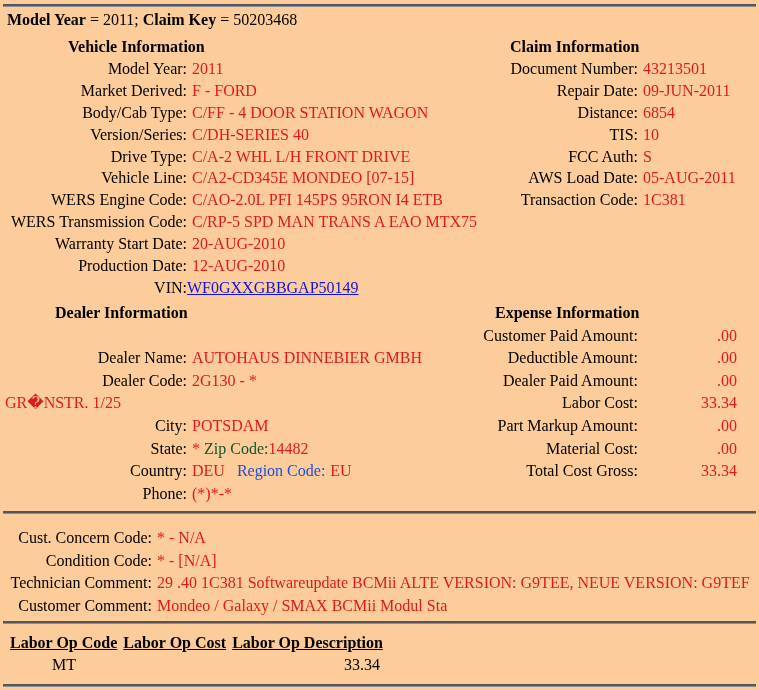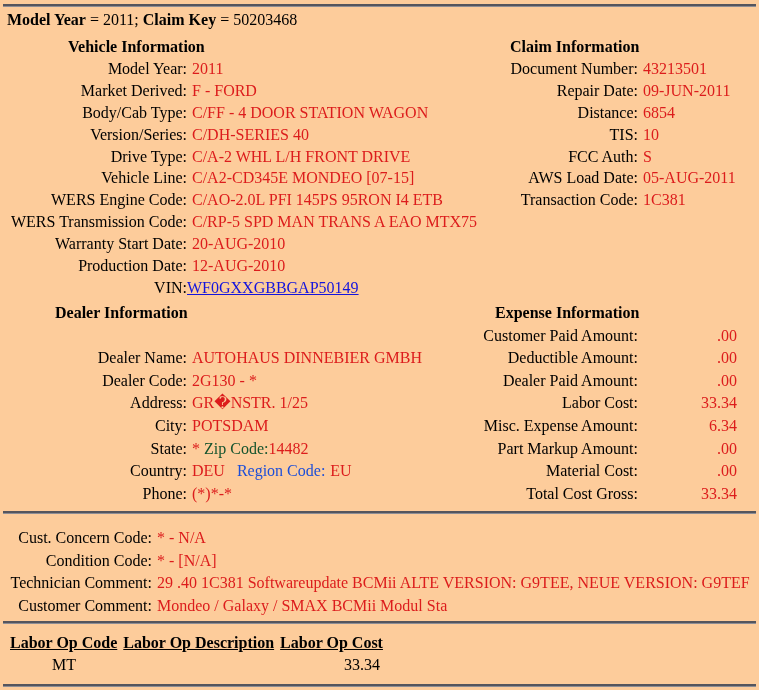--- a/index.html
+++ b/index.html
@@ -70,55 +70,54 @@
     <div class="row"><span class="lbl lw198">FCC Auth:</span><span class="v">S</span></div>
     <div class="row"><span class="lbl lw198">AWS Load Date:</span><span class="v">05-AUG-2011</span></div>
     <div class="row"><span class="lbl lw198">Transaction Code:</span><span class="v">1C381</span></div>
   </div>
 
   <div class="block mid-block" style="left:0;top:302px;width:440px">
     <div class="row heading" style="padding-left:55px">Dealer Information</div>
     <div class="row">&nbsp;</div>
     <div class="row"><span class="lbl lw187">Dealer Name:</span><span class="v">AUTOHAUS DINNEBIER GMBH</span></div>
     <div class="row"><span class="lbl lw187">Dealer Code:</span><span class="v">2G130 - *</span></div>
-    <div class="row"><span class="lbl lw187">Address:</span><span class="v">GR�NSTR. 1/25</span></div>
+    <div class="row"><span class="v">GR�NSTR. 1/25</span></div>
     <div class="row"><span class="lbl lw187">City:</span><span class="v">POTSDAM</span></div>
     <div class="row"><span class="lbl lw187">State:</span><span class="v">*</span><span class="lbl-inline">Zip Code:</span><span class="v0">14482</span></div>
     <div class="row"><span class="lbl lw187">Country:</span><span class="v">DEU</span><span class="lbl-inline2">Region Code:</span><span class="v">EU</span></div>
     <div class="row"><span class="lbl lw187">Phone:</span><span class="v">(*)*-*</span></div>
   </div>
 
   <div class="block mid-block" style="left:440px;top:302px;width:319px">
     <div class="row heading" style="padding-left:55px">Expense Information</div>
     <div class="row"><span class="lbl lw198">Customer Paid Amount:</span><span class="amt">.00</span></div>
     <div class="row"><span class="lbl lw198">Deductible Amount:</span><span class="amt">.00</span></div>
     <div class="row"><span class="lbl lw198">Dealer Paid Amount:</span><span class="amt">.00</span></div>
     <div class="row"><span class="lbl lw198">Labor Cost:</span><span class="amt">33.34</span></div>
-    <div class="row"><span class="lbl lw198">Misc. Expense Amount:</span><span class="amt">6.34</span></div>
     <div class="row"><span class="lbl lw198">Part Markup Amount:</span><span class="amt">.00</span></div>
     <div class="row"><span class="lbl lw198">Material Cost:</span><span class="amt">.00</span></div>
     <div class="row"><span class="lbl lw198">Total Cost Gross:</span><span class="amt">33.34</span></div>
   </div>
 
   <div class="rule" style="top:511px"></div>
 
   <div class="block cmt-block" style="left:0;top:527px;width:759px">
     <div class="row"><span class="lbl lw152">Cust. Concern Code:</span><span class="v">* - N/A</span></div>
     <div class="row"><span class="lbl lw152">Condition Code:</span><span class="v">* - [N/A]</span></div>
     <div class="row"><span class="lbl lw152">Technician Comment:</span><span class="v">29 .40 1C381 Softwareupdate BCMii ALTE VERSION: G9TEE, NEUE VERSION: G9TEF</span></div>
     <div class="row"><span class="lbl lw152">Customer Comment:</span><span class="v">Mondeo / Galaxy / SMAX BCMii Modul Sta</span></div>
   </div>
 
   <div class="rule" style="top:621px"></div>
 
   <div class="labor-block">
     <div class="labor-head">
       <span class="lh" style="margin-left:10px">Labor Op Code</span>
+      <span class="lh" style="margin-left:6px">Labor Op Cost</span>
       <span class="lh" style="margin-left:6px">Labor Op Description</span>
-      <span class="lh" style="margin-left:6px">Labor Op Cost</span>
     </div>
     <div>
       <span class="lcode">MT</span>
       <span class="ldesc"></span>
       <span class="lcost">33.34</span>
     </div>
   </div>
 
   <div class="rule" style="top:684px"></div>
 

